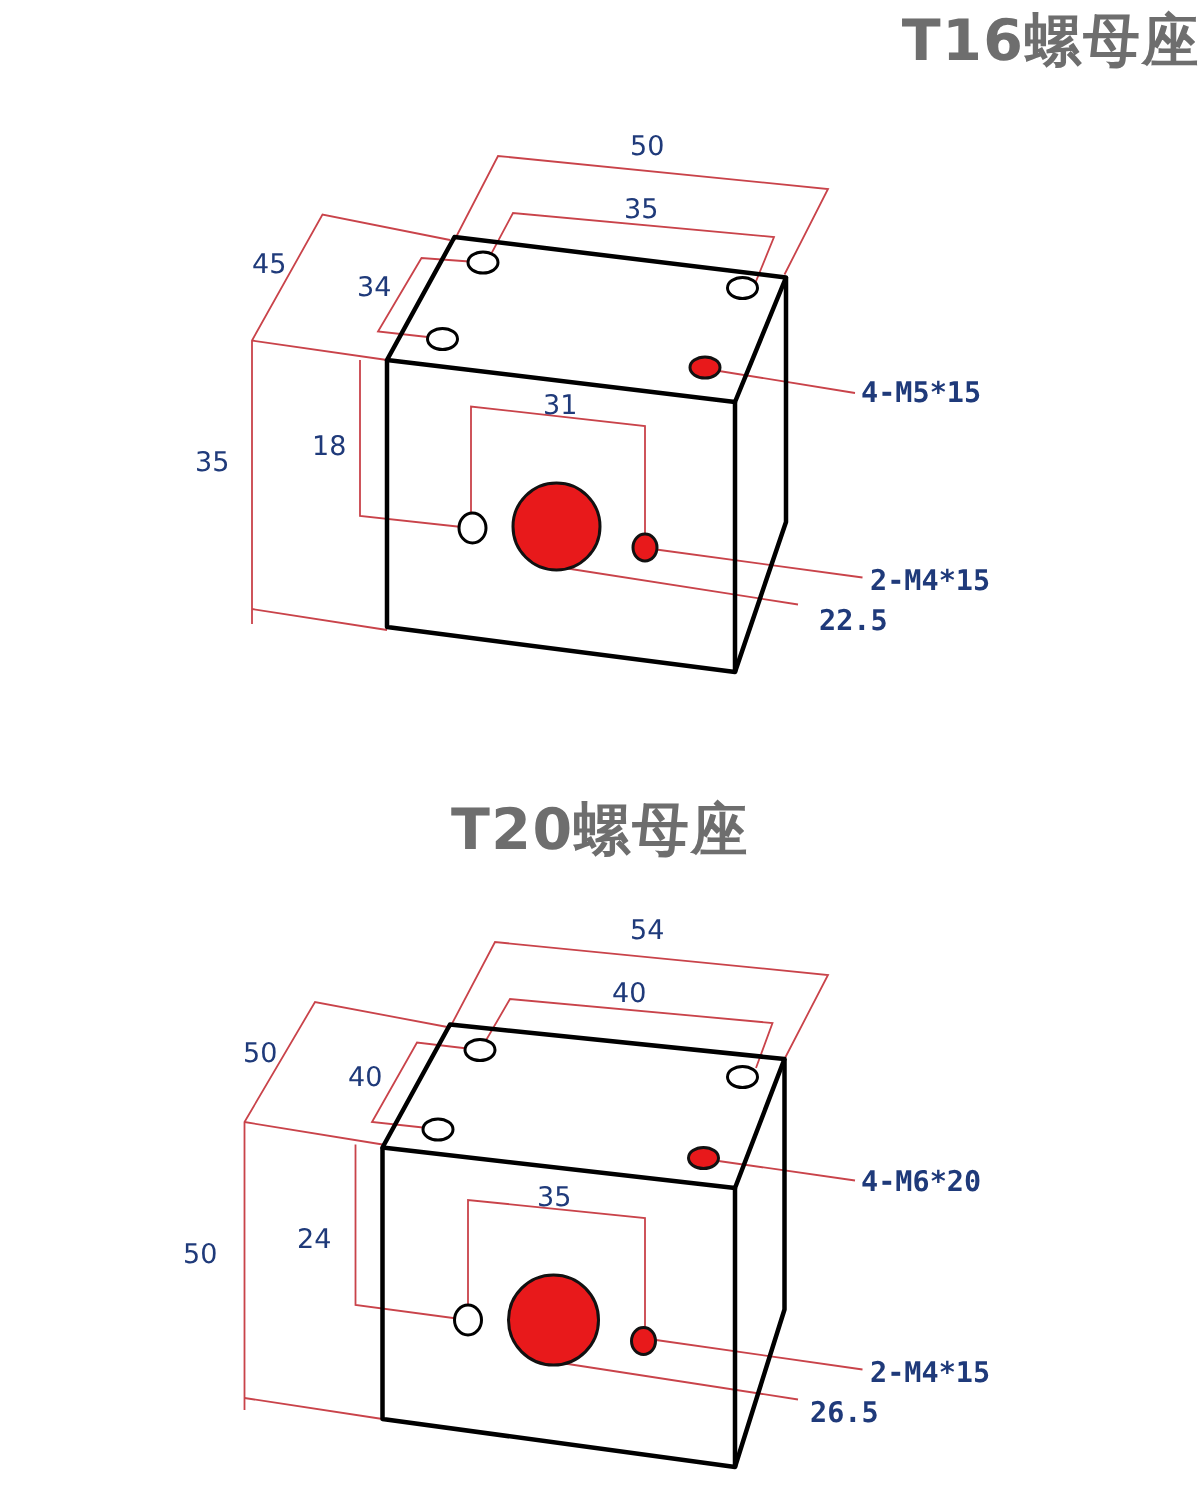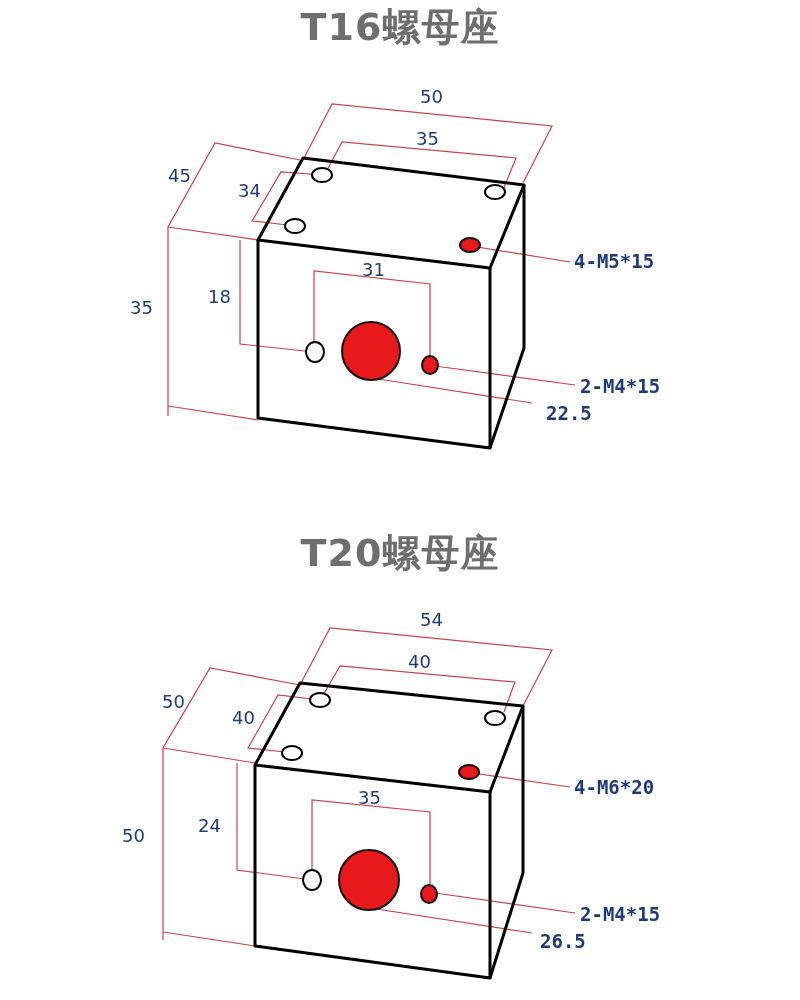--- a/index.html
+++ b/index.html
@@ -9,21 +9,21 @@
   .dim { fill:#1f3a7a; font-family:"DejaVu Sans", sans-serif; font-size:18px; }
   .spec { fill:#1f3a7a; font-family:"DejaVu Sans Mono", monospace; font-size:19px; font-weight:bold; }
   .rl { stroke:#c9434a; stroke-width:1.2; fill:none; }
   .bl { stroke:#000; stroke-width:3; fill:none; stroke-linejoin:round; }
   .hole { stroke:#000; stroke-width:2; fill:#fff; }
   .rhole { stroke:#111; stroke-width:2; fill:#e8191b; }
 </style>
 </head>
 <body>
 
-<div class="title" style="top:2px;">T16螺母座</div>
+<div class="title" style="top:2px;text-align:right;">T16螺母座</div>
 
 <svg style="top:0;" width="800" height="500" viewBox="0 0 800 500">
   <g>
     <polyline class="rl" points="303,160 332,104 552,126 523,183"></polyline>
     <polyline class="rl" points="326,172 342,142 516,158 503,190"></polyline>
     <polyline class="rl" points="168,416 168,227 215,143 300,160"></polyline>
     <polyline class="rl" points="168,227 258,240"></polyline>
     <polyline class="rl" points="168,406 258,420"></polyline>
     <polyline class="rl" points="288,225 252,221 281,172 322,175"></polyline>
     <polyline class="rl" points="240,240 240,344 314,352"></polyline>

